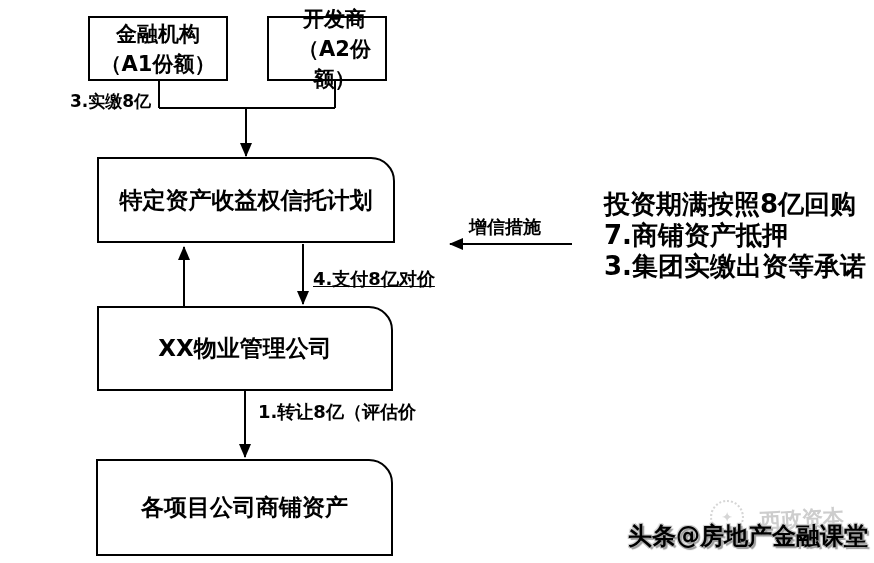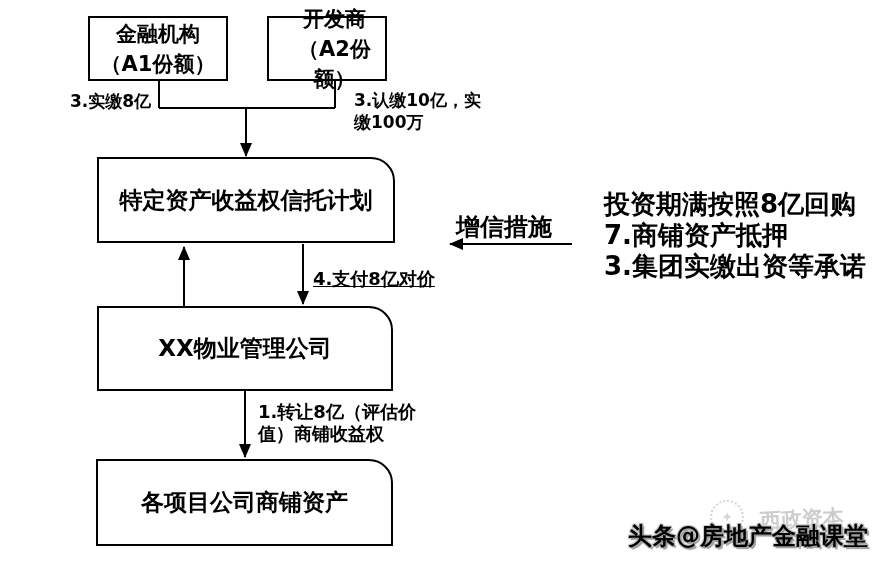--- a/index.html
+++ b/index.html
@@ -111,39 +111,34 @@
   </div>
 
   <div class="node wide" style="left:97px; top:157px; width:298px; height:86px;">
     <div>特定资产收益权信托计划</div>
   </div>
 
   <div class="node wide" style="left:97px; top:306px; width:296px; height:85px;">
     <div>XX物业管理公司</div>
   </div>
 
-  <div class="node wide" style="left:96px; top:459px; width:297px; height:87px;">
+  <div class="node wide" style="left:96px; top:459px; width:297px; height:97px;">
     <div>各项目公司商铺资产</div>
   </div>
 
   <div class="edge-label" style="left:70px; top:90px;">3.实缴8亿</div>
 
-  <div class="edge-label two-line" style="left:354px; top:89px; width:148px;">
-    <div>3.认缴10亿，实</div>
-    <div>缴100万</div>
-  </div>
 
 
   <div class="edge-label" style="left:313px; top:268px; font-size:18px;text-decoration:underline;">4.支付8亿对价</div>
 
-  <div class="edge-label" style="left:456px; top:216px; font-size:24px;">增信措施</div>
+  <div class="edge-label" style="left:469px; top:216px; font-size:18px;">增信措施</div>
 
   <div class="edge-label two-line" style="left:258px; top:401px; width:180px; font-size:18px;">
     <div>1.转让8亿（评估价</div>
-    <div>值）商铺收益权</div>
   </div>
 
   <div id="credit-notes">
     <div>投资期满按照8亿回购</div>
     <div>7.商铺资产抵押</div>
     <div>3.集团实缴出资等承诺</div>
   </div>
 
   <div id="watermark-logo">
     <span>✦</span>

